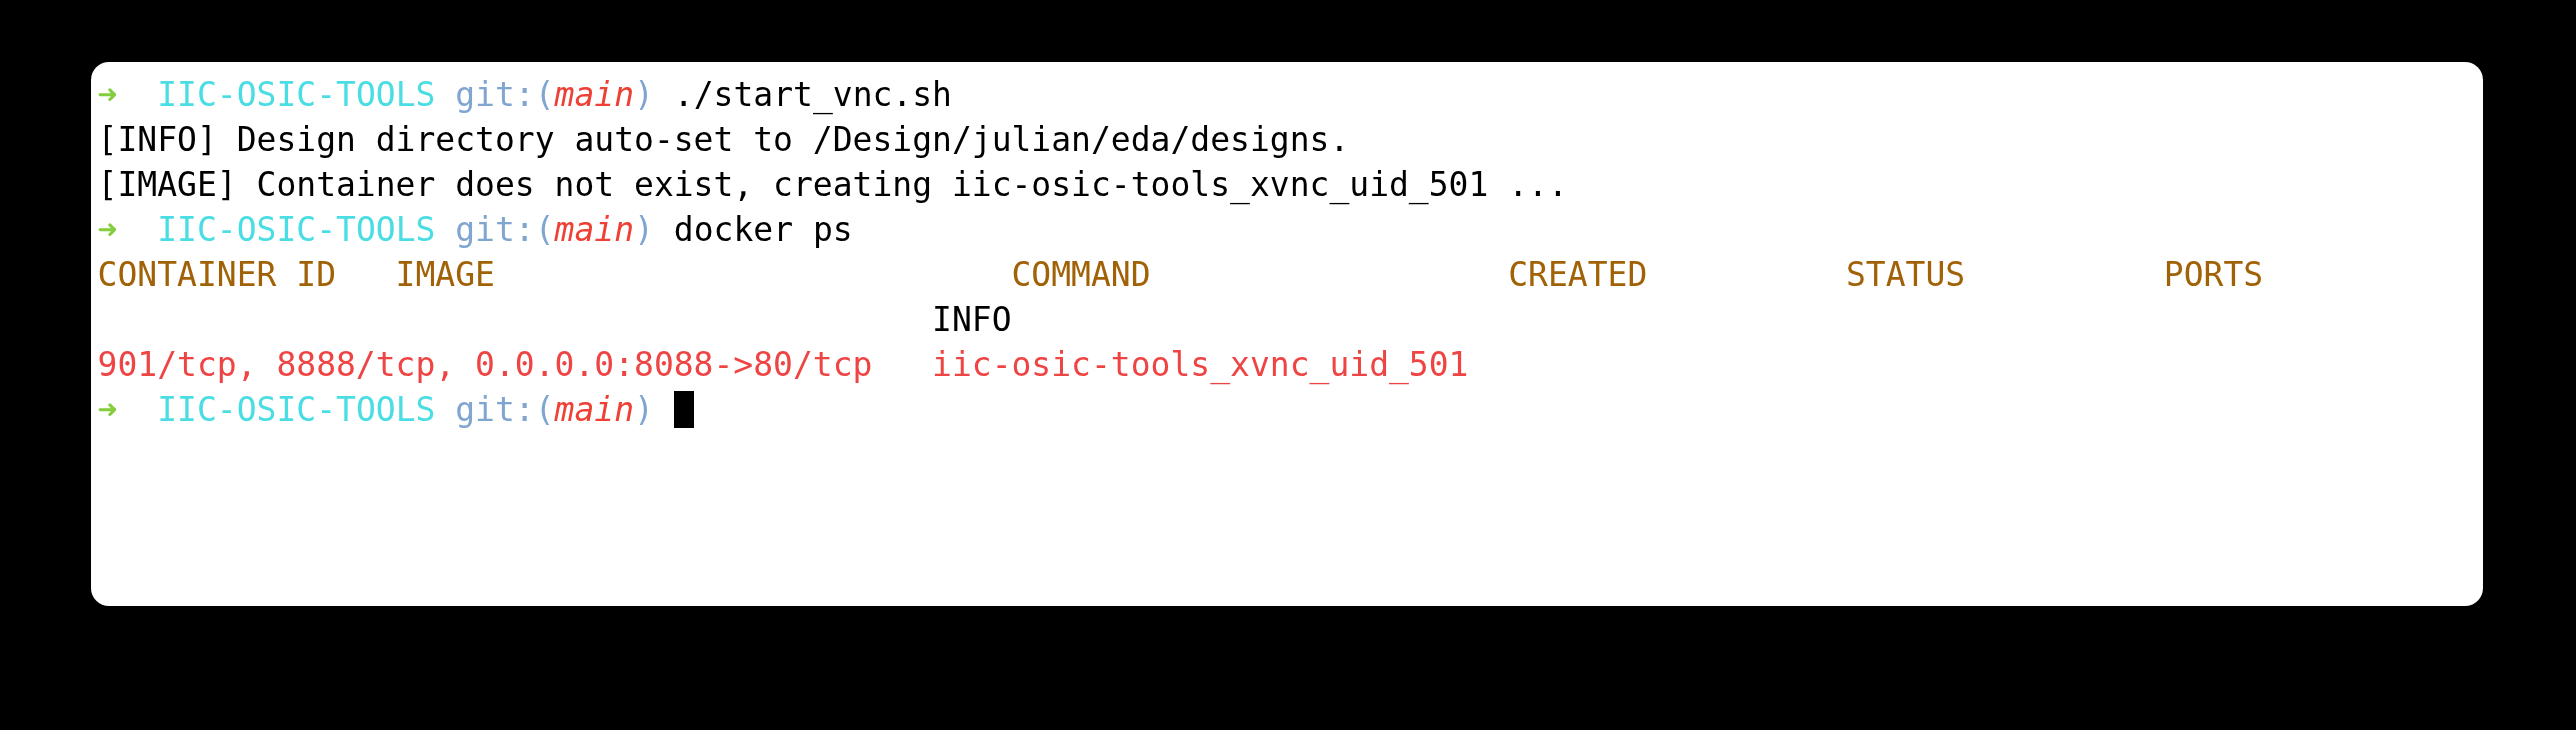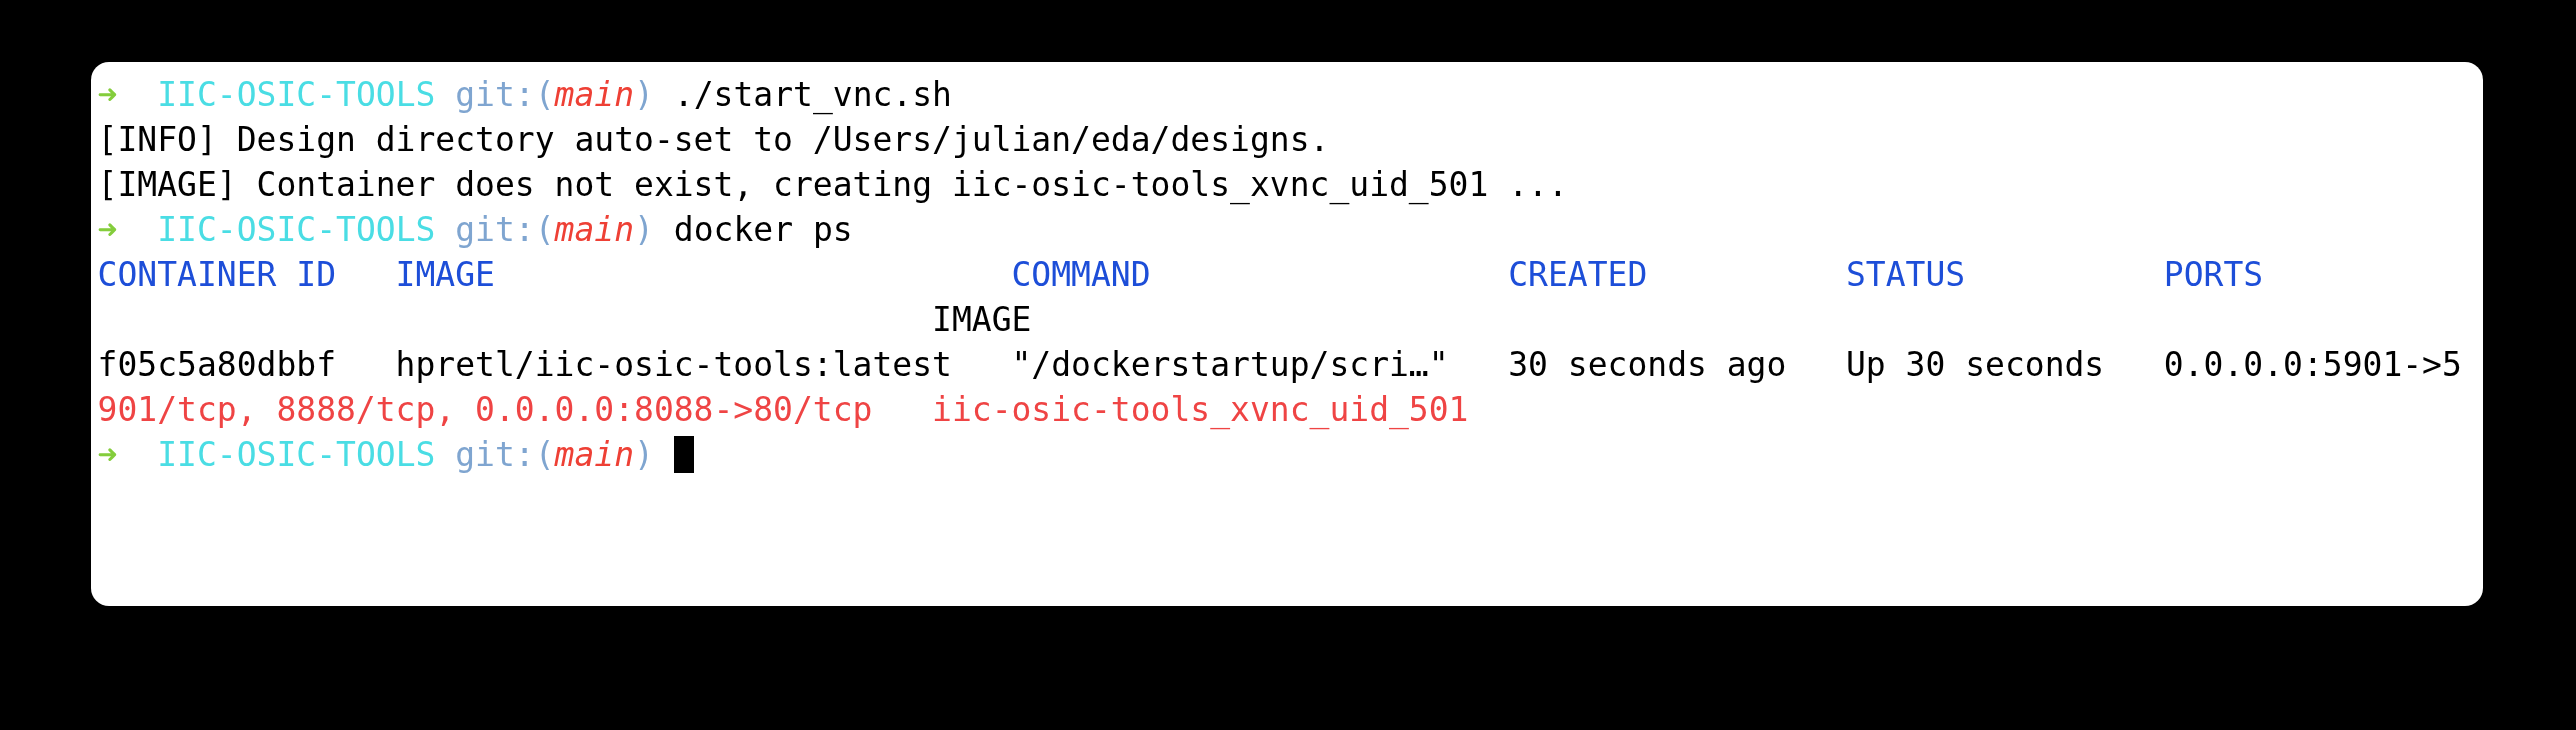--- a/index.html
+++ b/index.html
@@ -52,24 +52,23 @@
     vertical-align: -6.6px;
   }
 </style>
 </head>
 <body>
 
 <div class="desktop">
   <div class="terminal-window">
     <div class="terminal-content">
         <div class="term-line"><span class="seg" style="color: rgb(132, 205, 60);">➜</span><span class="seg" style="color: rgb(0, 0, 0);">  </span><span class="seg" style="color: rgb(74, 221, 228);">IIC-OSIC-TOOLS</span><span class="seg" style="color: rgb(0, 0, 0);"> </span><span class="seg" style="color: rgb(127, 165, 208);">git:(</span><span class="seg italic" style="color: rgb(238, 64, 53);">main</span><span class="seg" style="color: rgb(127, 165, 208);">)</span><span class="seg" style="color: rgb(0, 0, 0);"> ./start_vnc.sh</span></div>
-        <div class="term-line"><span class="seg" style="color: rgb(0, 0, 0);">[INFO] Design directory auto-set to /Users/julian/eda/designs.</span></div>
+        <div class="term-line"><span class="seg" style="color: rgb(0, 0, 0);">[INFO] Design directory auto-set to /Design/julian/eda/designs.</span></div>
         <div class="term-line"><span class="seg" style="color: rgb(0, 0, 0);">[IMAGE] Container does not exist, creating iic-osic-tools_xvnc_uid_501 ...</span></div>
         <div class="term-line"><span class="seg" style="color: rgb(132, 205, 60);">➜</span><span class="seg" style="color: rgb(0, 0, 0);">  </span><span class="seg" style="color: rgb(74, 221, 228);">IIC-OSIC-TOOLS</span><span class="seg" style="color: rgb(0, 0, 0);"> </span><span class="seg" style="color: rgb(127, 165, 208);">git:(</span><span class="seg italic" style="color: rgb(238, 64, 53);">main</span><span class="seg" style="color: rgb(127, 165, 208);">)</span><span class="seg" style="color: rgb(0, 0, 0);"> docker ps</span></div>
-        <div class="term-line"><span class="seg" style="color: #1d4ed8;">CONTAINER ID   IMAGE                          COMMAND                  CREATED          STATUS          PORTS</span></div>
-        <div class="term-line"><span class="seg" style="color: rgb(0, 0, 0);">                                          IMAGE</span></div>
-        <div class="term-line"><span class="seg" style="color: rgb(0, 0, 0);">f05c5a80dbbf   hpretl/iic-osic-tools:latest   "/dockerstartup/scri…"   30 seconds ago   Up 30 seconds   0.0.0.0:5901-&gt;5</span></div>
+        <div class="term-line"><span class="seg" style="color: #a16207;">CONTAINER ID   IMAGE                          COMMAND                  CREATED          STATUS          PORTS</span></div>
+        <div class="term-line"><span class="seg" style="color: rgb(0, 0, 0);">                                          INFO</span></div>
         <div class="term-line"><span class="seg" style="color: #ef4444;">901/tcp, 8888/tcp, 0.0.0.0:8088-&gt;80/tcp   iic-osic-tools_xvnc_uid_501</span></div>
         <div class="term-line"><span class="seg" style="color: rgb(132, 205, 60);">➜</span><span class="seg" style="color: rgb(0, 0, 0);">  </span><span class="seg" style="color: rgb(74, 221, 228);">IIC-OSIC-TOOLS</span><span class="seg" style="color: rgb(0, 0, 0);"> </span><span class="seg" style="color: rgb(127, 165, 208);">git:(</span><span class="seg italic" style="color: rgb(238, 64, 53);">main</span><span class="seg" style="color: rgb(127, 165, 208);">)</span><span class="seg" style="color: rgb(0, 0, 0);"> </span><span class="block-cursor" style="background: rgb(0, 0, 0);"></span></div>
       </div>
   </div>
 </div>
 
 
 </body></html>

